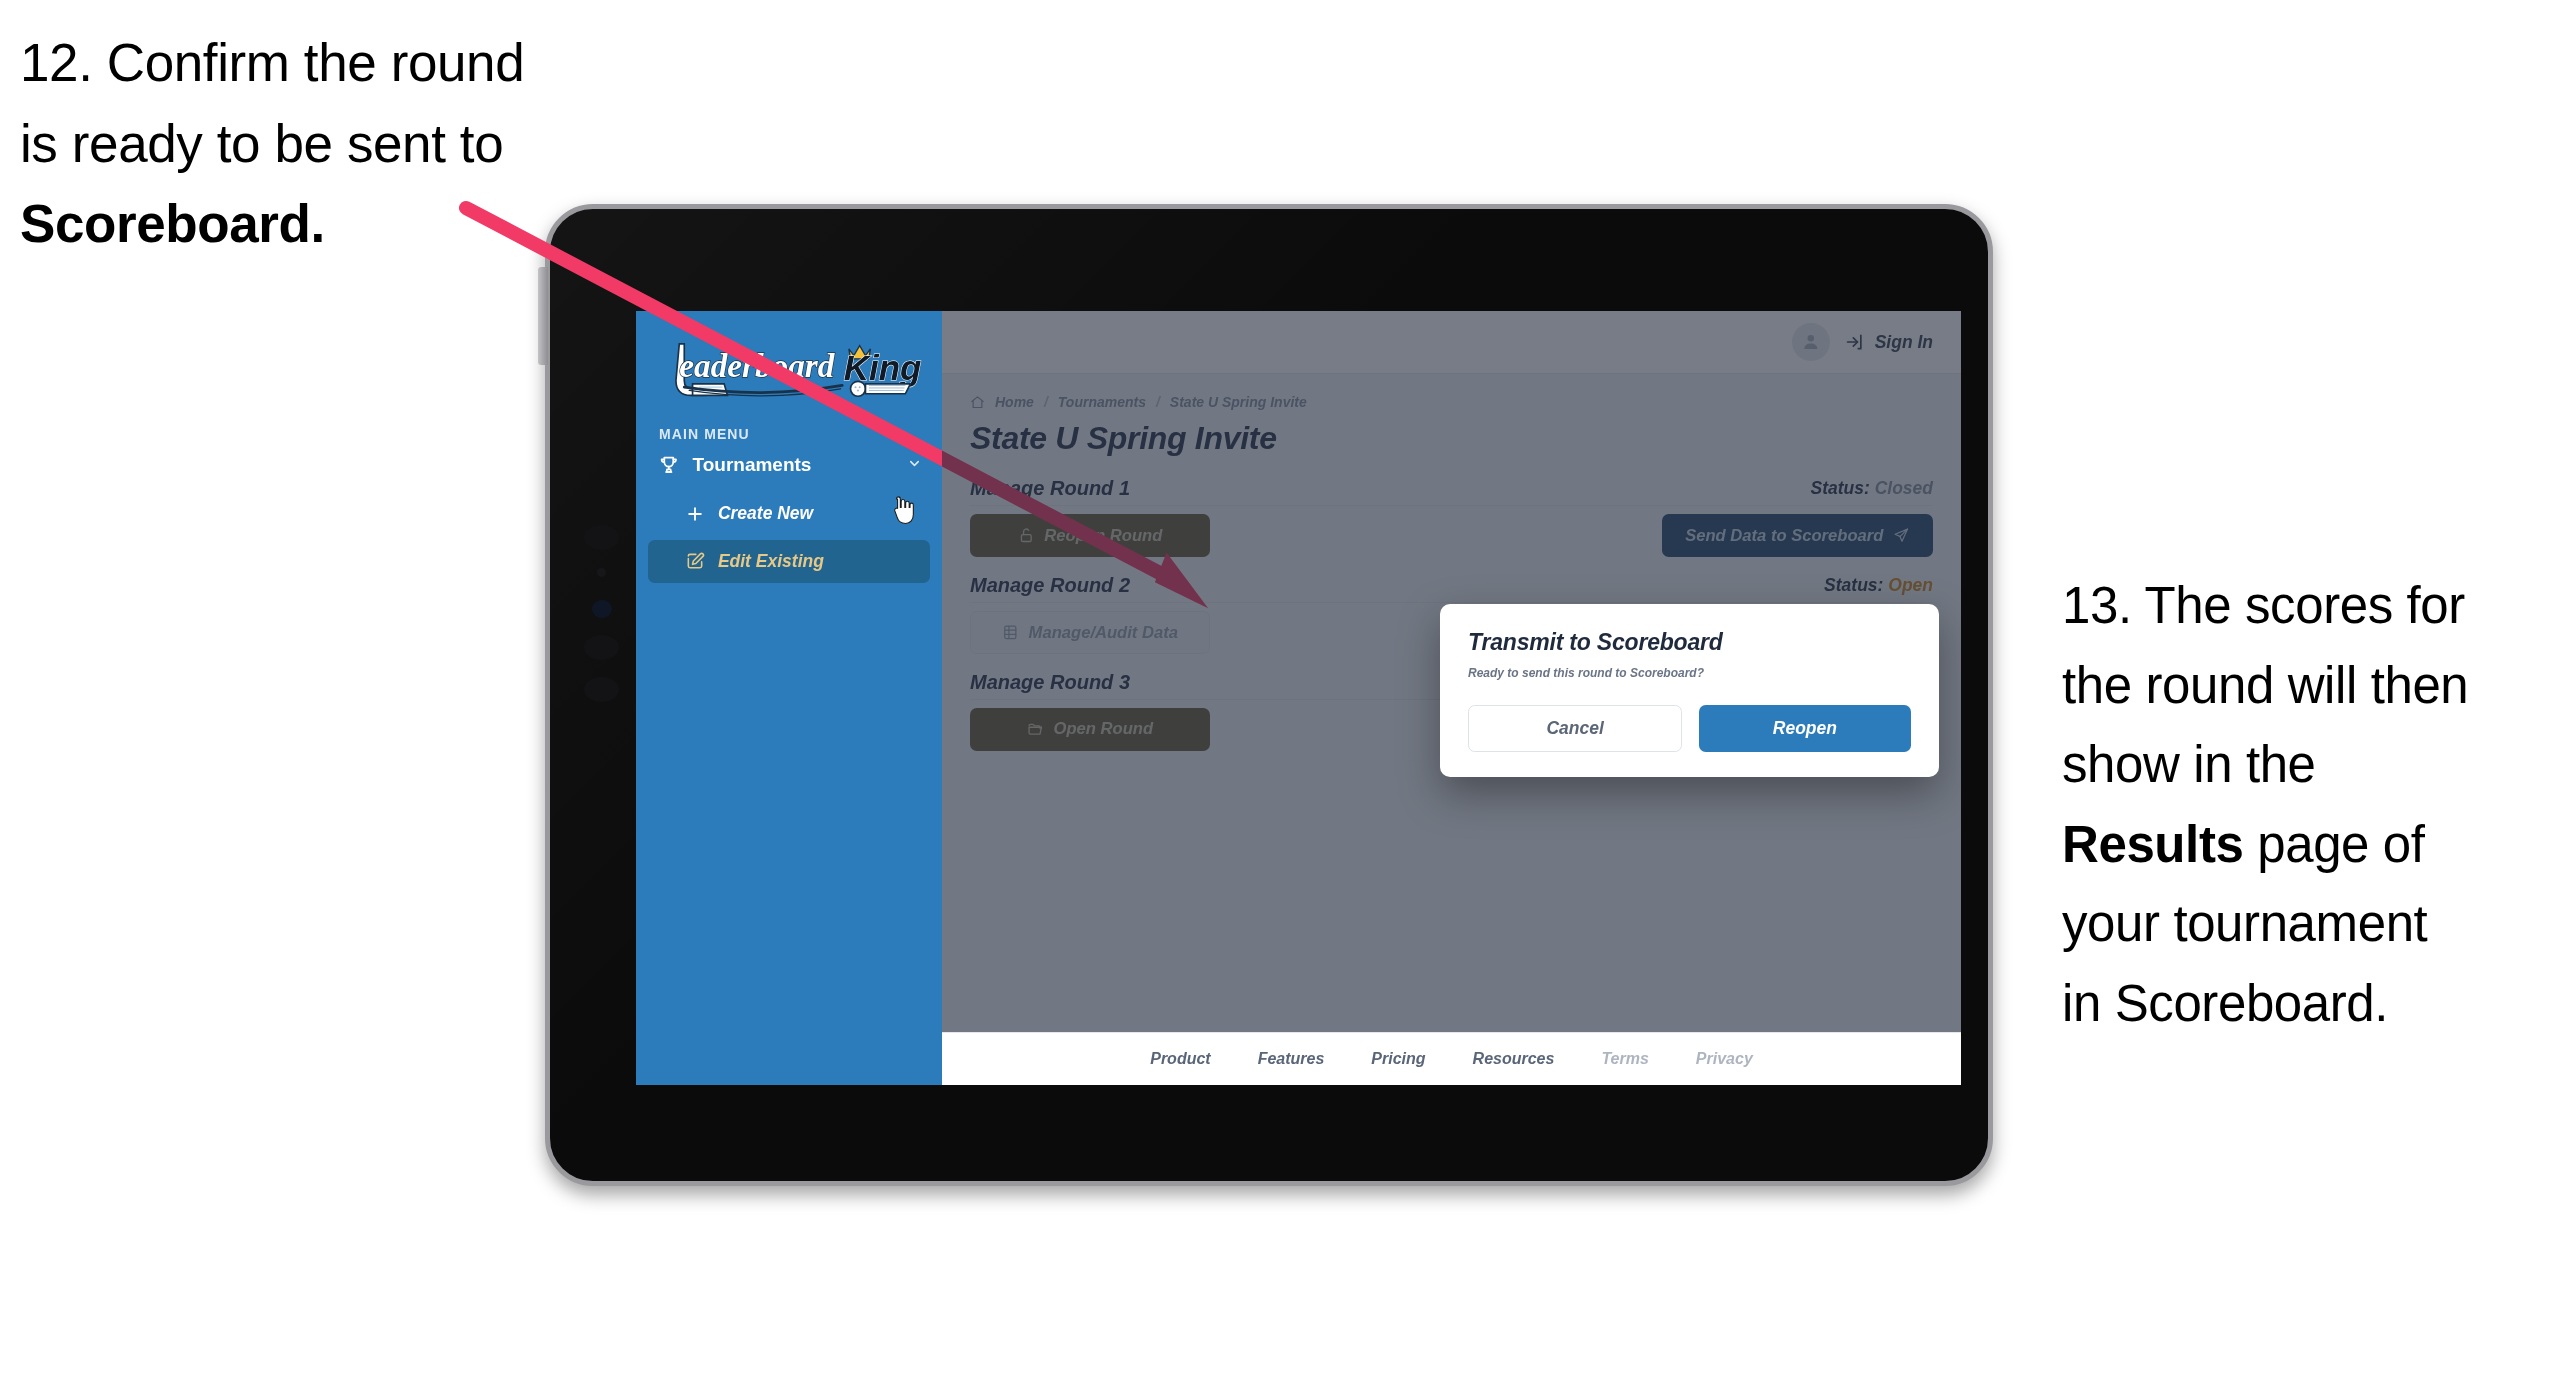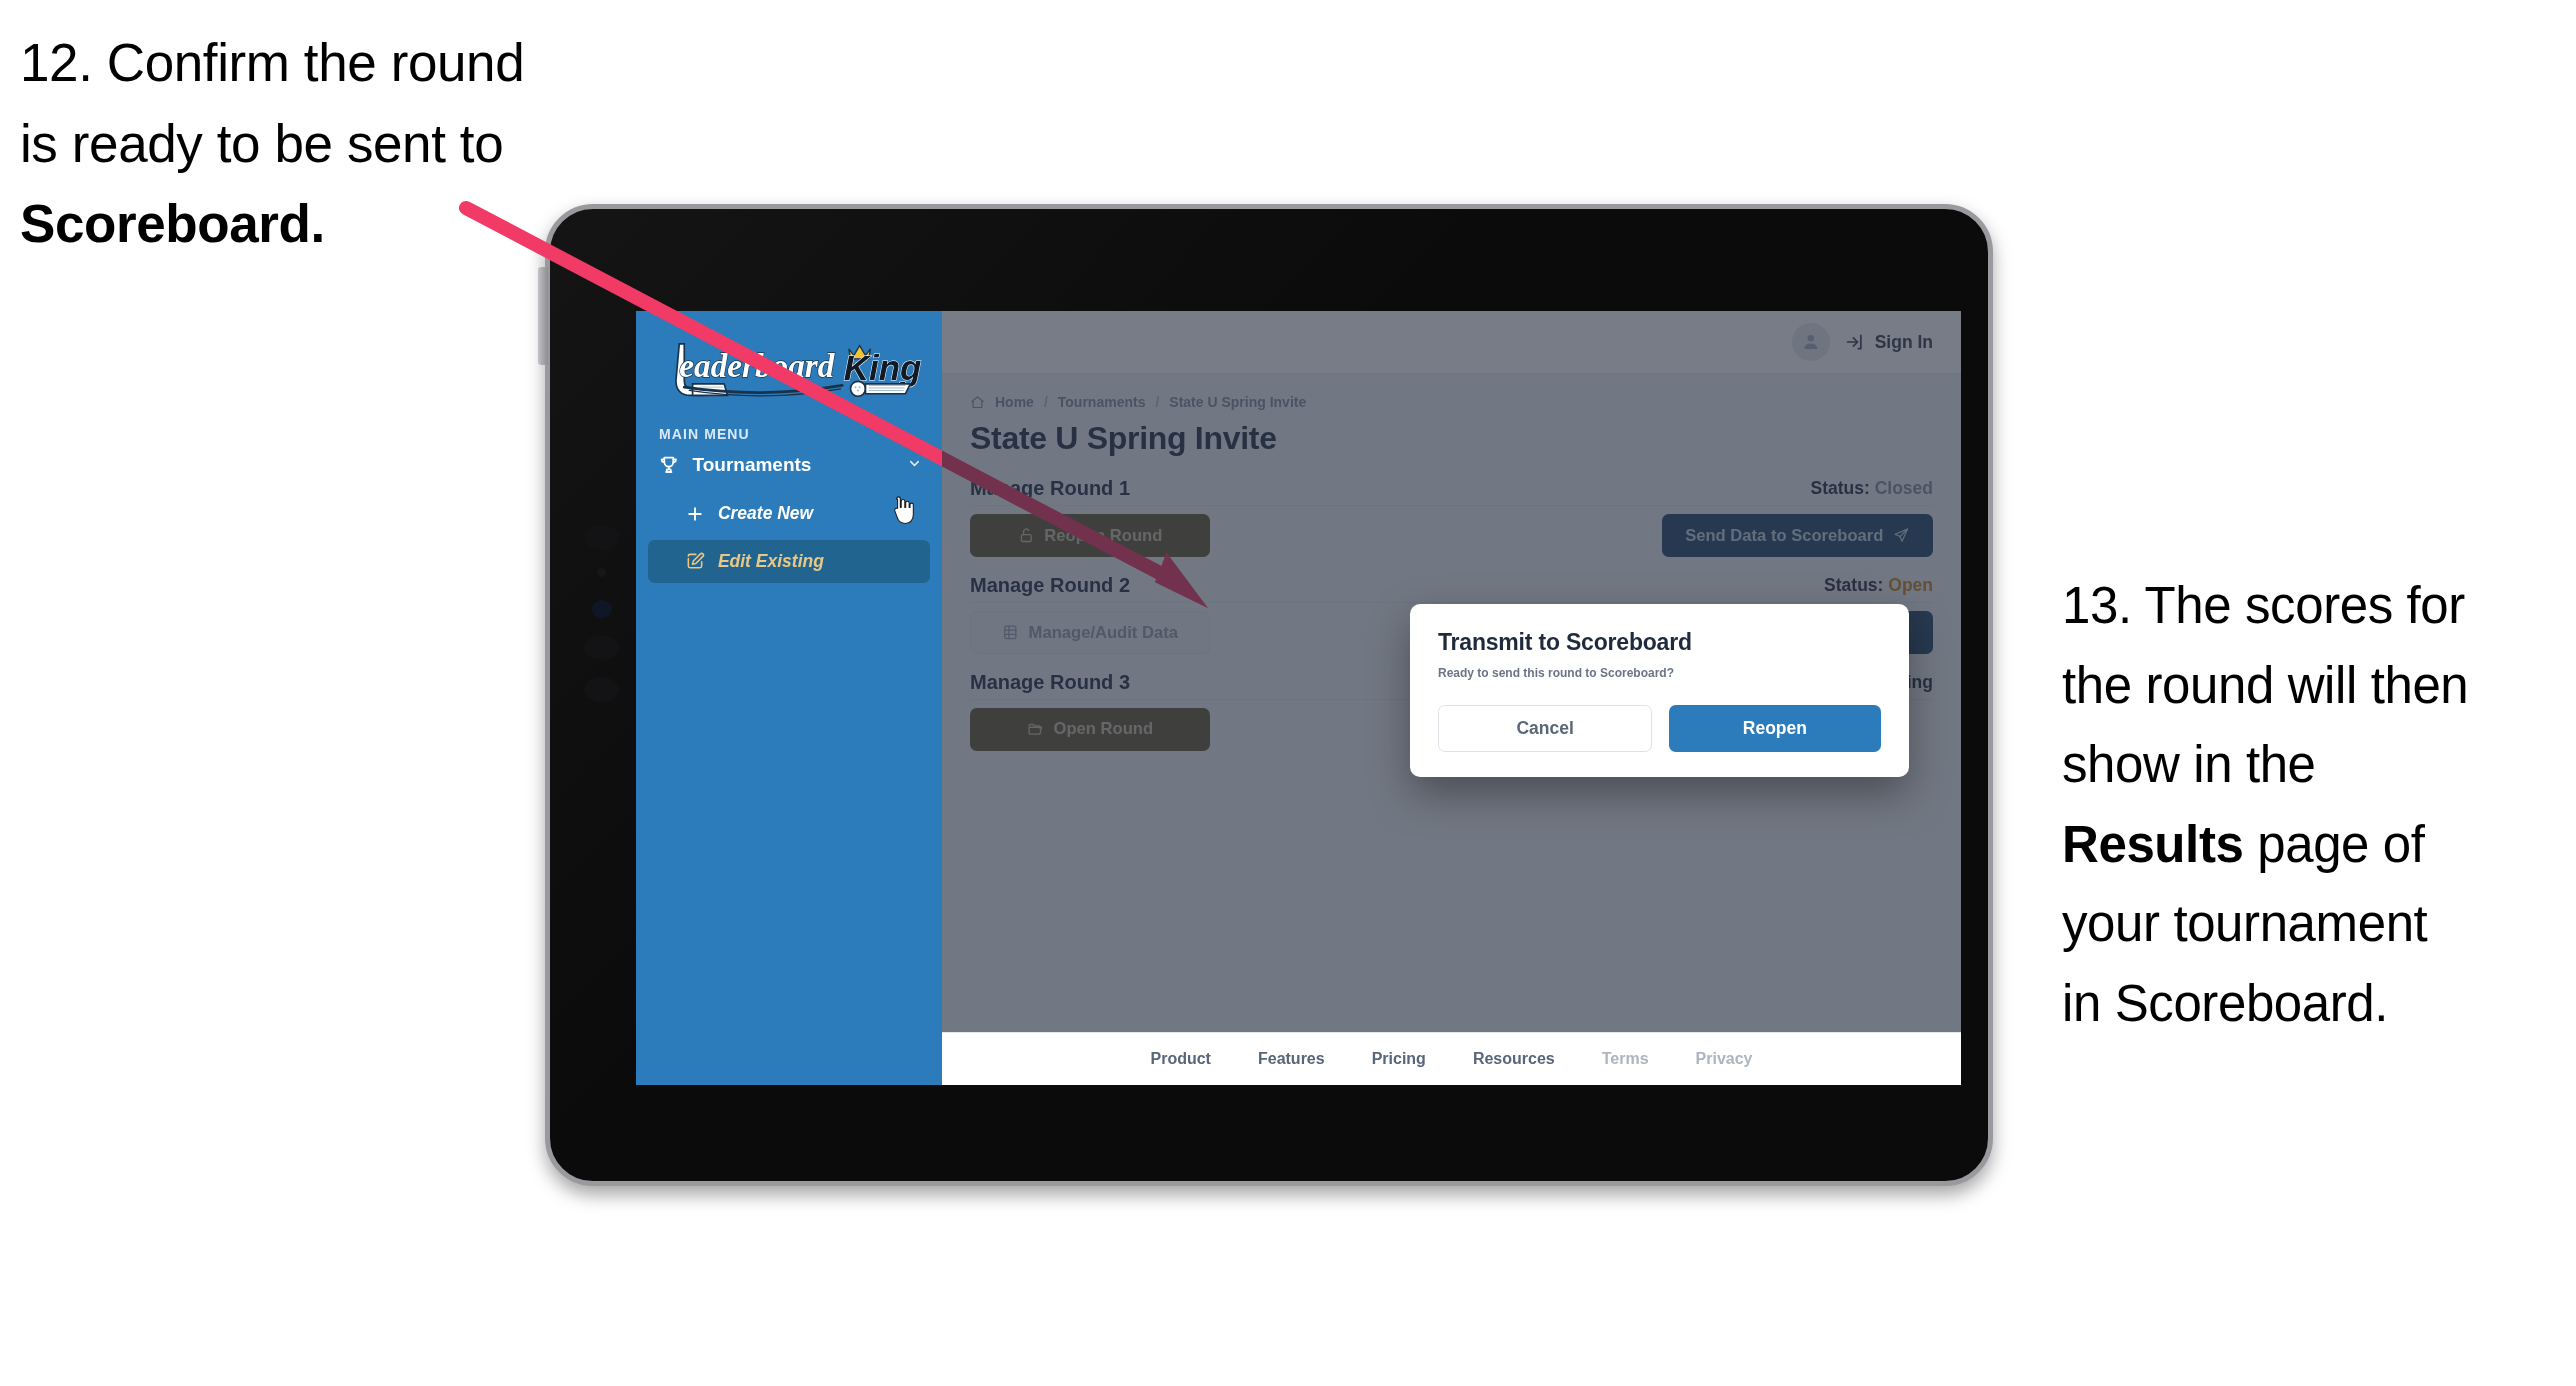--- a/index.html
+++ b/index.html
@@ -89,21 +89,21 @@
   .sub-item {
     display:flex; align-items:center; gap: 13.3px;
     margin: 5px 11.6px; padding: 10.8px 8.3px 10.8px 37px;
     color:#ffffff; font-size: 17.5px; font-weight: 700; border-radius: 6.7px; font-style: italic;
   }
   .sub-item .ic { width: 20px; height: 20px; flex:0 0 20px; display:flex; align-items:center; justify-content:center; }
   .sub-item.active { background: #20648f; color: #e7c886; }
   .sub-item.active .ic svg { stroke: #e7c886; }
 
   
-  #maincol { flex: 1 1 auto; position: relative; display:flex; flex-direction: column; background: #000000; }
+  #maincol { flex: 1 1 auto; position: relative; display:flex; flex-direction: column; background: #000000; font-style: italic; }
   #topbar {
     height: 63px; background: #ffffff; border-bottom: 0.8px solid #e4e7ec;
     display:flex; align-items:center; justify-content:flex-end; padding-right: 28px; gap: 15px;
   }
   .avatar { width: 38px; height: 38px; border-radius: 50%; background:#e6e9ef; display:flex; align-items:center; justify-content:center; }
   .signin { display:flex; align-items:center; gap:10px; color:#3d4759; font-size: 17.5px; font-weight: 700; }
 
   #content { flex:1 1 auto; padding: 20px 28px 0 28px; background:#f2f4f7; }
   .crumbs { display:flex; align-items:center; gap:10px; color:#8a93a3; font-size: 14px; font-weight: 600; padding-bottom: 10px; }
   .crumbs .sep { color:#b7bdc9; }
@@ -141,21 +141,21 @@
 
   
   #dim {
     position:absolute; left:0; top:0; right:0; bottom:53px;
     background: rgba(36,44,60,.62); z-index: 5;
   }
 
   
   #modal {
     position:absolute; z-index: 9;
-    left: 468px; top: 293px;
+    left: 498px; top: 293px;
     width: 499px;
     background:#ffffff; border-radius: 10px;
     box-shadow: 0 16.6px 42px rgba(0,0,0,.35);
     padding: 25px 28px 25px 28px;
   }
   #modal-title { font-size: 23px; font-weight: 700; color:#1f2a3d; letter-spacing:-0.2px; }
   #modal-sub   { font-size: 12px; font-weight: 600; color:#6b7487; padding-top: 10px; }
   #modal-actions { display:flex; gap: 16.6px; padding-top: 25px; }
   .m-btn { flex:1 1 0; height: 47px; border-radius: 6.7px; display:flex; align-items:center; justify-content:center; font-size: 17.5px; font-weight: 700; }
   .m-cancel { background:#ffffff; color:#5b6677; border:0.8px solid #dfe3e9; }

